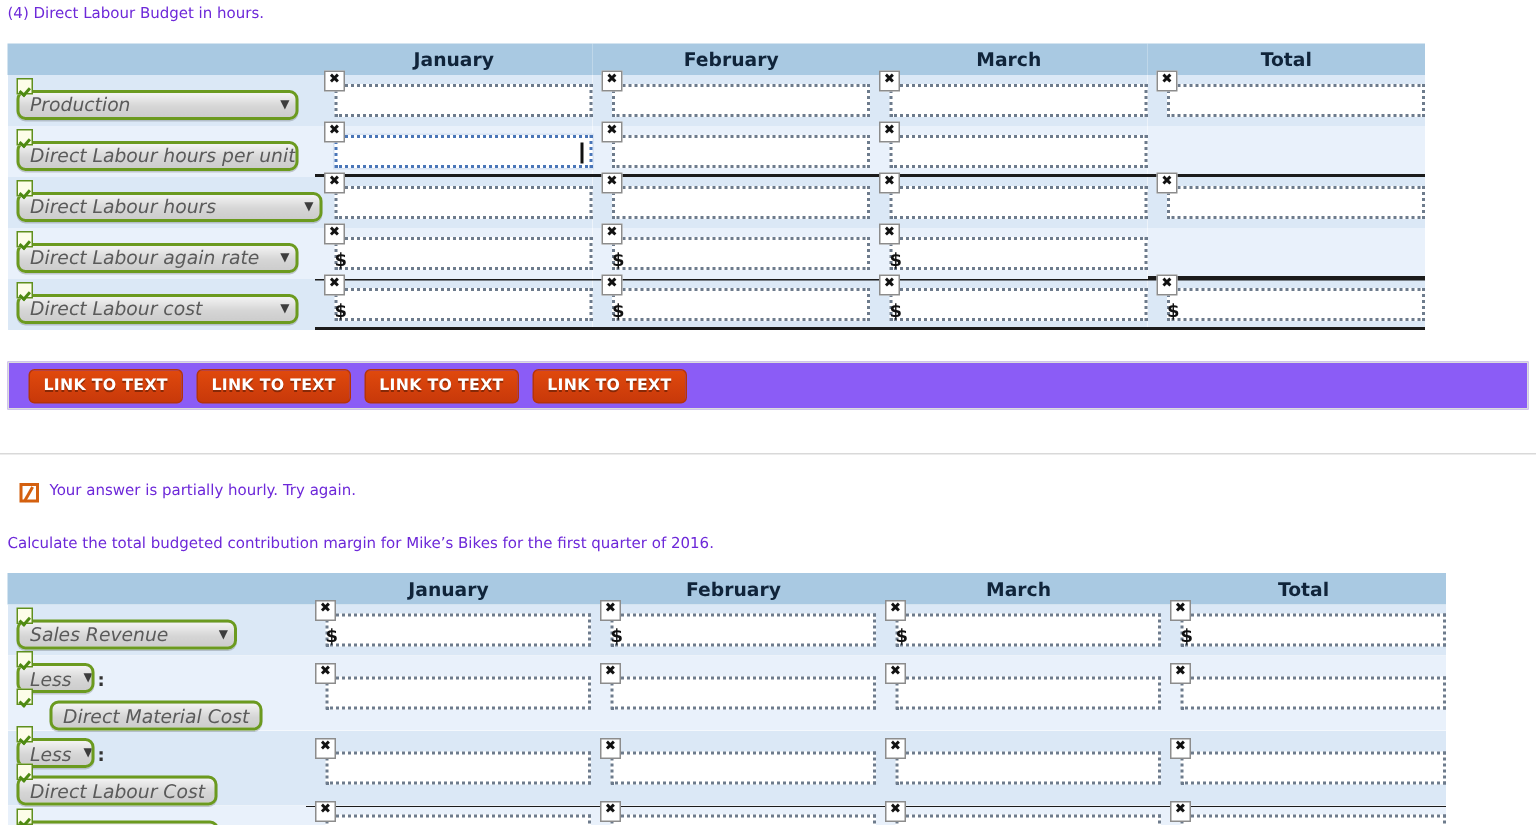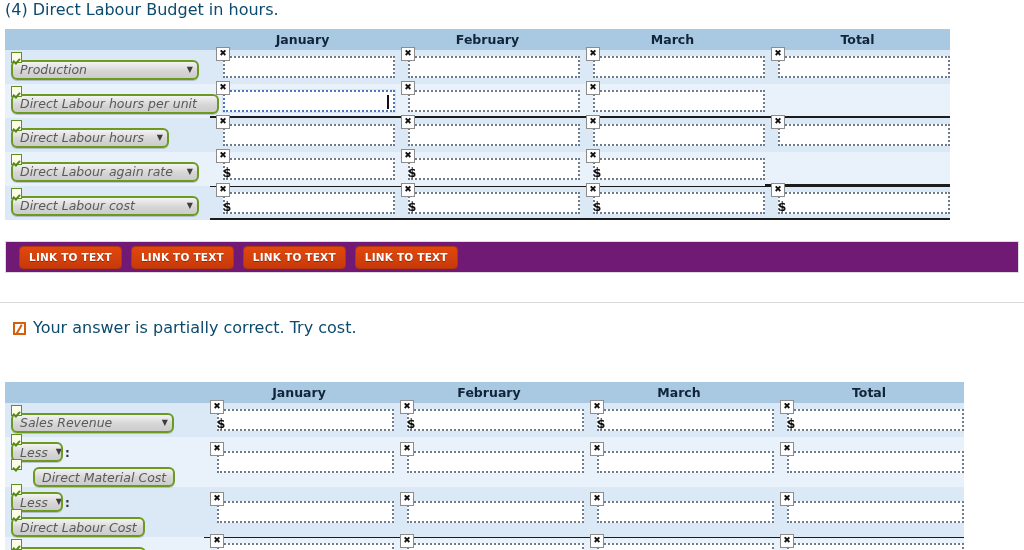--- a/index.html
+++ b/index.html
@@ -5,21 +5,21 @@
   html,body{margin:0;padding:0;}
   body{
     width:1024px;height:550px;background:#ffffff;overflow:hidden;
     font-family:"DejaVu Sans","Liberation Sans",sans-serif;
     font-size:12px;color:#222;
     -webkit-font-smoothing:antialiased;
   }
   .page{position:relative;width:1024px;height:550px;}
 
   
-  .prompt{font-size:16px;color:#0c4a6e;line-height:16px;}
+  .prompt{font-size:10px;color:#6d28d9;line-height:16px;}
 
   
   .bt{border-collapse:collapse;table-layout:fixed;border-spacing:0;}
   .bt td,.bt th{padding:0;margin:0;vertical-align:middle;}
   .hdr th{
     background:#a9c9e2;color:#10243a;font-weight:bold;
     font-size:12.5px;text-align:center;height:17px;line-height:21px;
   }
   .hdr th.lbl{background:#a9c9e2;}
   .rowA{background:#dbe8f6;}
@@ -68,21 +68,21 @@
   .field.focus:after{
     content:"";position:absolute;right:4px;top:3px;width:2px;height:14px;background:#111;
   }
   .dollar{
     position:absolute;left:-2px;bottom:-1px;font-weight:bold;font-size:12px;
     color:#111;z-index:5;line-height:12px;
   }
 
   
   .linkbar{
-    border:1px solid #dcdcdc;background:#701a75;box-sizing:border-box;
+    border:1px solid #dcdcdc;background:#8b5cf6;box-sizing:border-box;
     display:flex;align-items:center;gap:9px;padding-left:13px;
   }
   .ltt{
     background:linear-gradient(#e0490d,#c8390a);
     color:#ffffff;font-weight:bold;font-size:10.5px;letter-spacing:.2px;
     border-radius:4px;padding:4px 9px 5px;border:1px solid #b53409;
     text-shadow:0 1px 0 rgba(0,0,0,.35);white-space:nowrap;cursor:pointer;
   }
   .hrule{border-top:1px solid #d9d9d9;}
 
@@ -146,21 +146,21 @@
             </div>
           </td>
           <td class="cell ">
             <div class="inwrap">
               <span class="xbtn">✖</span>
               <div class="field"></div>
             </div>
           </td>
         </tr>
         <tr class="rowB">
-          <td class="cell lblcell"><span class="ddwrap" style="width: 208px;"><span class="ckbadge"></span><span class="dd">
+          <td class="cell lblcell"><span class="ddwrap" style="width: 188px;"><span class="ckbadge"></span><span class="dd">
                 <span>Direct Labour hours per unit</span>
               </span></span></td>
           <td class="cell ul-dbl">
             <div class="inwrap">
               <span class="xbtn">✖</span>
               <div class="field focus"></div>
             </div>
           </td>
           <td class="cell ul-dbl">
             <div class="inwrap">
@@ -170,21 +170,21 @@
           </td>
           <td class="cell ul-dbl">
             <div class="inwrap">
               <span class="xbtn">✖</span>
               <div class="field"></div>
             </div>
           </td>
           <td class="cell ul-dbl"></td>
         </tr>
         <tr class="rowA">
-          <td class="cell lblcell"><span class="ddwrap" style="width: 158px;"><span class="ckbadge"></span><span class="dd">
+          <td class="cell lblcell"><span class="ddwrap" style="width: 204px;"><span class="ckbadge"></span><span class="dd">
                 <span>Direct Labour hours</span>
                 <span class="caret">▼</span>
               </span></span></td>
           <td class="cell ">
             <div class="inwrap">
               <span class="xbtn">✖</span>
               <div class="field"></div>
             </div>
           </td>
           <td class="cell ">
@@ -282,44 +282,45 @@
       <div class="ltt">LINK TO TEXT</div>
       <div class="ltt">LINK TO TEXT</div>
       <div class="ltt">LINK TO TEXT</div>
       <div class="ltt">LINK TO TEXT</div>
     </div>
 
   <div class="hrule" style="position:absolute;left:0px;top:302px;width:1024px;"></div>
 
   <div class="status" style="position:absolute;left:13px;top:320px;">
     <span class="partial"></span>
-    <span class="prompt">Your answer is partially correct.  Try cost.</span>
+    <span class="prompt">Your answer is partially hourly.  Try again.</span>
   </div>
 
+  <div style="position:absolute;left:5px;top:355px;" class="prompt">Calculate the total budgeted contribution margin for Mike’s Bikes for the first quarter of 2016.</div>
 
   <table class="bt" id="table-bottom" style="position:absolute;left:5px;top:382px;width:959px;">
     <colgroup>
       <col style="width:199px">
         <col style="width:190px">
         <col style="width:190px">
       <col style="width:190px">
         <col style="width:190px">
     </colgroup>
     <thead>
         <tr class="hdr">
           <th class="lbl"></th>
           <th class="">January</th>
           <th class="">February</th>
           <th class="">March</th>
           <th class="">Total</th>
         </tr>
       </thead>
     <tbody>
         <tr class="rowA">
-          <td class="cell lblcell"><span class="ddwrap" style="width: 163px;"><span class="ckbadge"></span><span class="dd">
+          <td class="cell lblcell"><span class="ddwrap" style="width: 147px;"><span class="ckbadge"></span><span class="dd">
                 <span>Sales Revenue</span>
                 <span class="caret">▼</span>
               </span></span></td>
           <td class="cell ">
             <div class="inwrap">
               <span class="xbtn">✖</span>
               <div class="field">
                 <span class="dollar">$</span>
               </div>
             </div>

